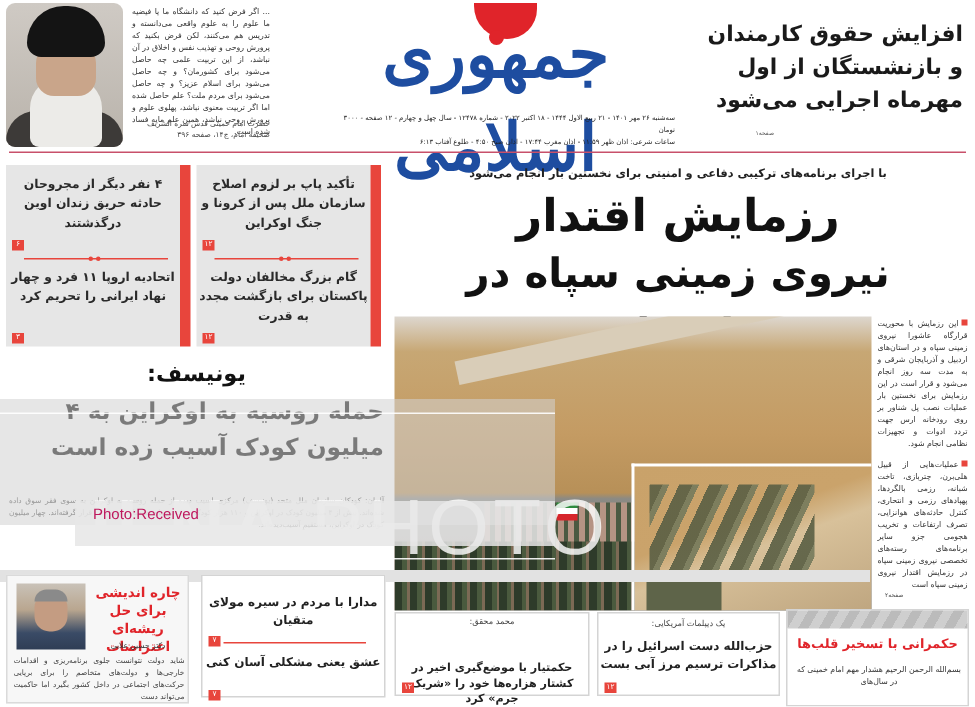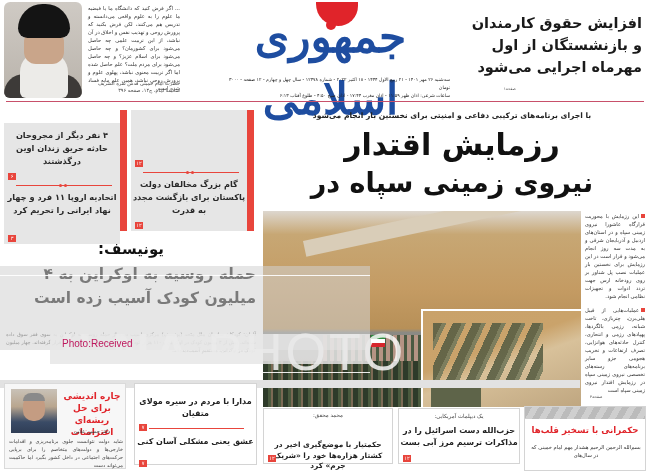--- a/index.html
+++ b/index.html
@@ -25,21 +25,21 @@
   .logo-blot:after { content:""; position:absolute; left:10px; top:18px; width:10px; height:10px; background:#e0242a; border-radius:50%; }
   .dateline { left: 218px; top: 76px; width: 232px; font-size: 4.6px; line-height: 8px; color:#222; text-align: right; }
 
   .top-headline { left: 468px; top: 12px; width: 174px; font-size: 14.5px; font-weight: bold; line-height: 22px; text-align: right; color:#1a1a1a; }
   .ref-small { left: 468px; top: 86px; width: 48px; font-size: 4px; color:#555; text-align:right; }
 
   .rule-top { left: 6px; top: 101px; width: 638px; height: 1px; background:#c8506a; }
 
   
   .box { background:#e6e6e6; }
-  .boxL1 { left: 4px; top: 110px; width: 116px; height: 121px; margin-top: 13px; }
+  .boxL1 { left: 4px; top: 110px; width: 116px; height: 121px; }
   .boxL2 { left: 131px; top: 110px; width: 116px; height: 121px; }
   .redbar { width: 7px; background:#e8453c; }
   .redbarL1 { left: 120px; top: 110px; height: 121px; }
   .redbarL2 { left: 247px; top: 110px; height: 121px; }
   .box-story { position:absolute; left:0; width:116px; text-align:center; font-size: 8.2px; font-weight: bold; line-height: 13px; color:#2a2a2a; }
   .page-tag { position:absolute; left:4px; width:8px; height:7px; background:#e8453c; color:#fff; font-size:5px; line-height:7px; text-align:center; }
   .box-divider { position:absolute; left:12px; width:96px; height:1px; background:#e8453c; }
   .box-dots { position:absolute; left:55px; width:8px; height:3px; }
   .box-dots:before, .box-dots:after { content:""; position:absolute; top:0; width:3px; height:3px; border-radius:50%; background:#e8453c; }
   .box-dots:before { left:0; } .box-dots:after { left:5px; }
@@ -137,20 +137,21 @@
   <div class="box-story rtl" style="top:6px;">۴ نفر دیگر از مجروحان حادثه حریق زندان اوین درگذشتند</div>
   <div class="page-tag" style="top:50px;">۶</div>
   <div class="box-divider" style="top:62px;"></div>
   <div class="box-dots" style="top:61px;"></div>
   <div class="box-story rtl" style="top:68px;">اتحادیه اروپا ۱۱ فرد و چهار نهاد ایرانی را تحریم کرد</div>
   <div class="page-tag" style="top:112px;">۳</div>
 </div>
 <div class="abs redbar redbarL1"></div>
 
 <div class="abs box boxL2">
+  <div class="box-story rtl" style="top:6px;">تأکید پاپ بر لزوم اصلاح سازمان ملل پس از کرونا و جنگ اوکراین</div>
   <div class="page-tag" style="top:50px;">۱۲</div>
   <div class="box-divider" style="top:62px;"></div>
   <div class="box-dots" style="top:61px;"></div>
   <div class="box-story rtl" style="top:68px;">گام بزرگ مخالفان دولت پاکستان برای بازگشت مجدد به قدرت</div>
   <div class="page-tag" style="top:112px;">۱۲</div>
 </div>
 <div class="abs redbar redbarL2"></div>
 
 <div class="abs kicker rtl">با اجرای برنامه‌های ترکیبی دفاعی و امنیتی برای نخستین بار انجام می‌شود</div>
 <div class="abs main-h1 rtl">رزمایش اقتدار</div>

